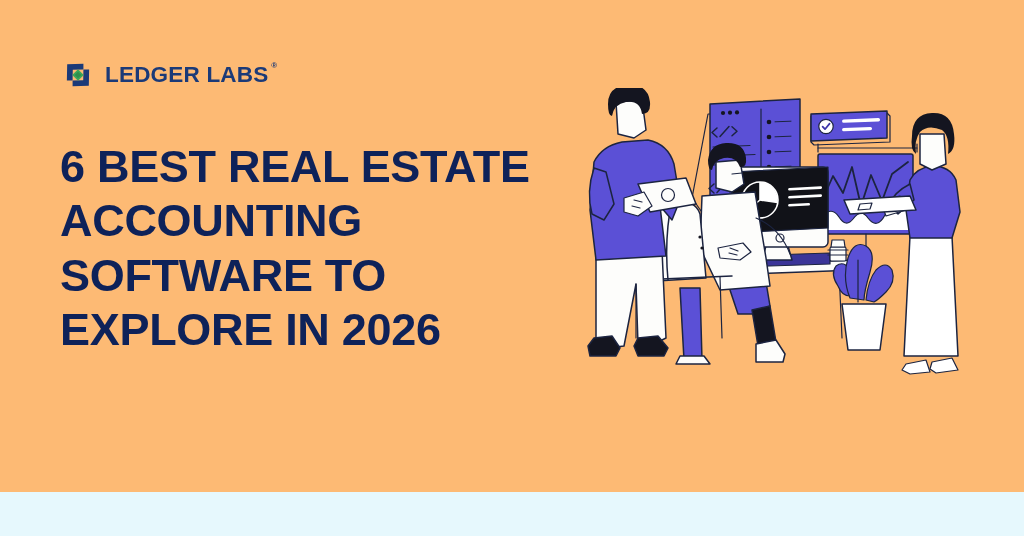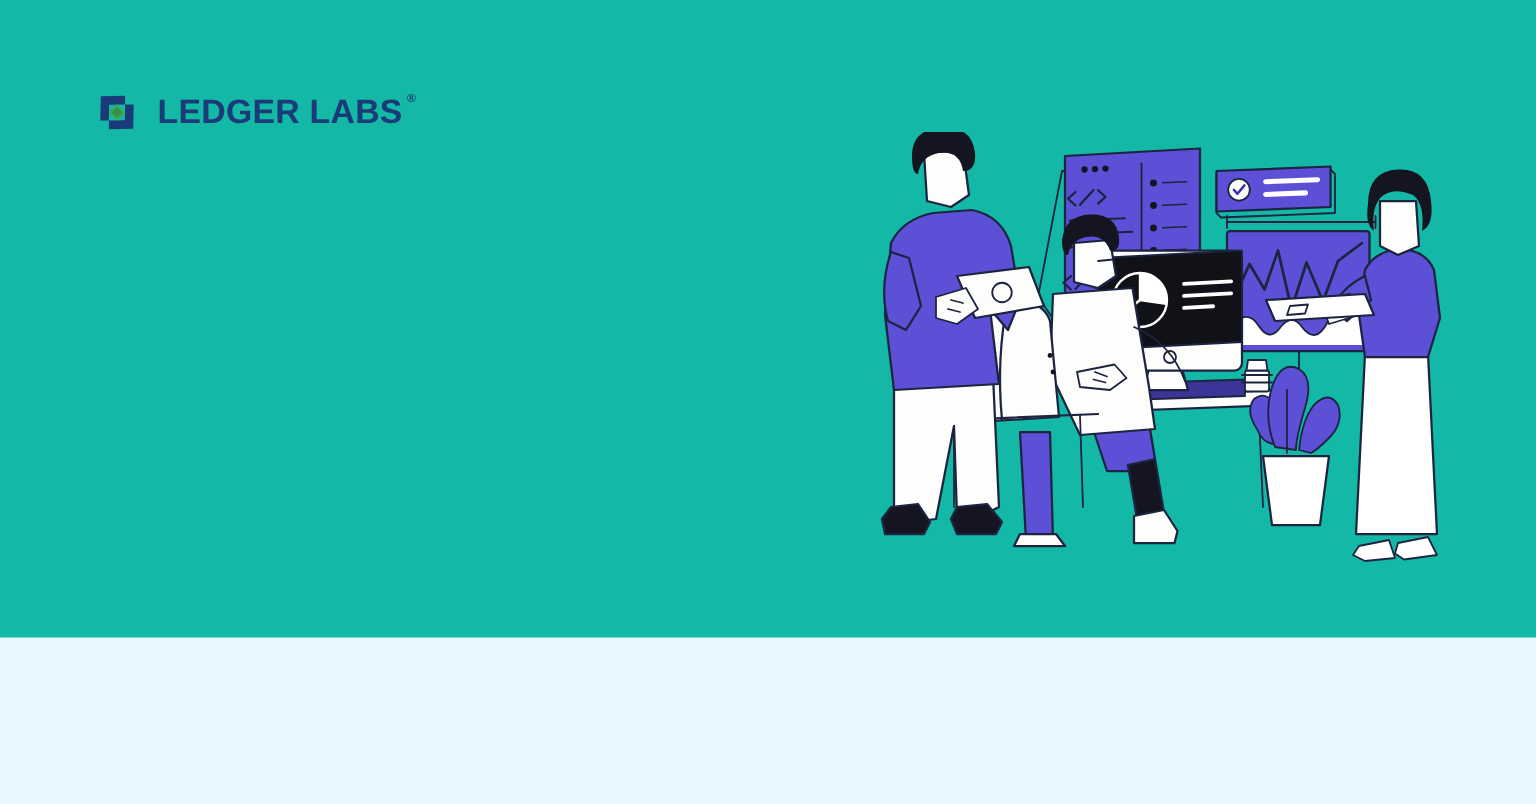--- a/index.html
+++ b/index.html
@@ -9,22 +9,22 @@
   body {
     width: 1024px;
     height: 536px;
     overflow: hidden;
     font-family: "Liberation Sans", sans-serif;
     background: #e6f8fd;
   }
   .banner {
     position: relative;
     width: 1024px;
-    height: 425px;
-    background: #14b8a6;
+    height: 492px;
+    background: #fdba74;
     box-sizing: border-box;
   }
 
   
   .logo-block {
     position: absolute;
     left: 60px;
     top: 56px;
     display: flex;
     align-items: center;
@@ -101,20 +101,26 @@
 
         <rect x="15.5" y="15.5" width="9" height="9" fill="#3aa85a" transform="rotate(45 20 20)"></rect>
         <rect x="17.4" y="17.4" width="5.2" height="5.2" fill="#2f8f4b" transform="rotate(45 20 20)"></rect>
       </svg>
     </span>
     <span class="logo-wordmark">
       <span>LEDGER LABS</span><span class="logo-reg">®</span>
     </span>
   </div>
 
+  <h1 class="headline">
+    <span style="display: block;">6 BEST REAL ESTATE</span>
+    <span style="display: block;">ACCOUNTING</span>
+    <span style="display: block;">SOFTWARE TO</span>
+    <span style="display: block;">EXPLORE IN 2026</span>
+  </h1>
 
   <div class="illustration">
     <svg viewBox="0 0 400 312" xmlns="http://www.w3.org/2000/svg" aria-hidden="true">
       <defs>
         <style>
           .ln  { fill:none; stroke:#1c2440; stroke-width:1.5; stroke-linecap:round; stroke-linejoin:round; }
           .ln2 { fill:none; stroke:#1c2440; stroke-width:1.2; stroke-linecap:round; stroke-linejoin:round; }
           .thin{ fill:none; stroke:#1c2440; stroke-width:1; stroke-linecap:round; }
           .pur { fill:#5b50d6; }
           .purD{ fill:#4a40bb; }

